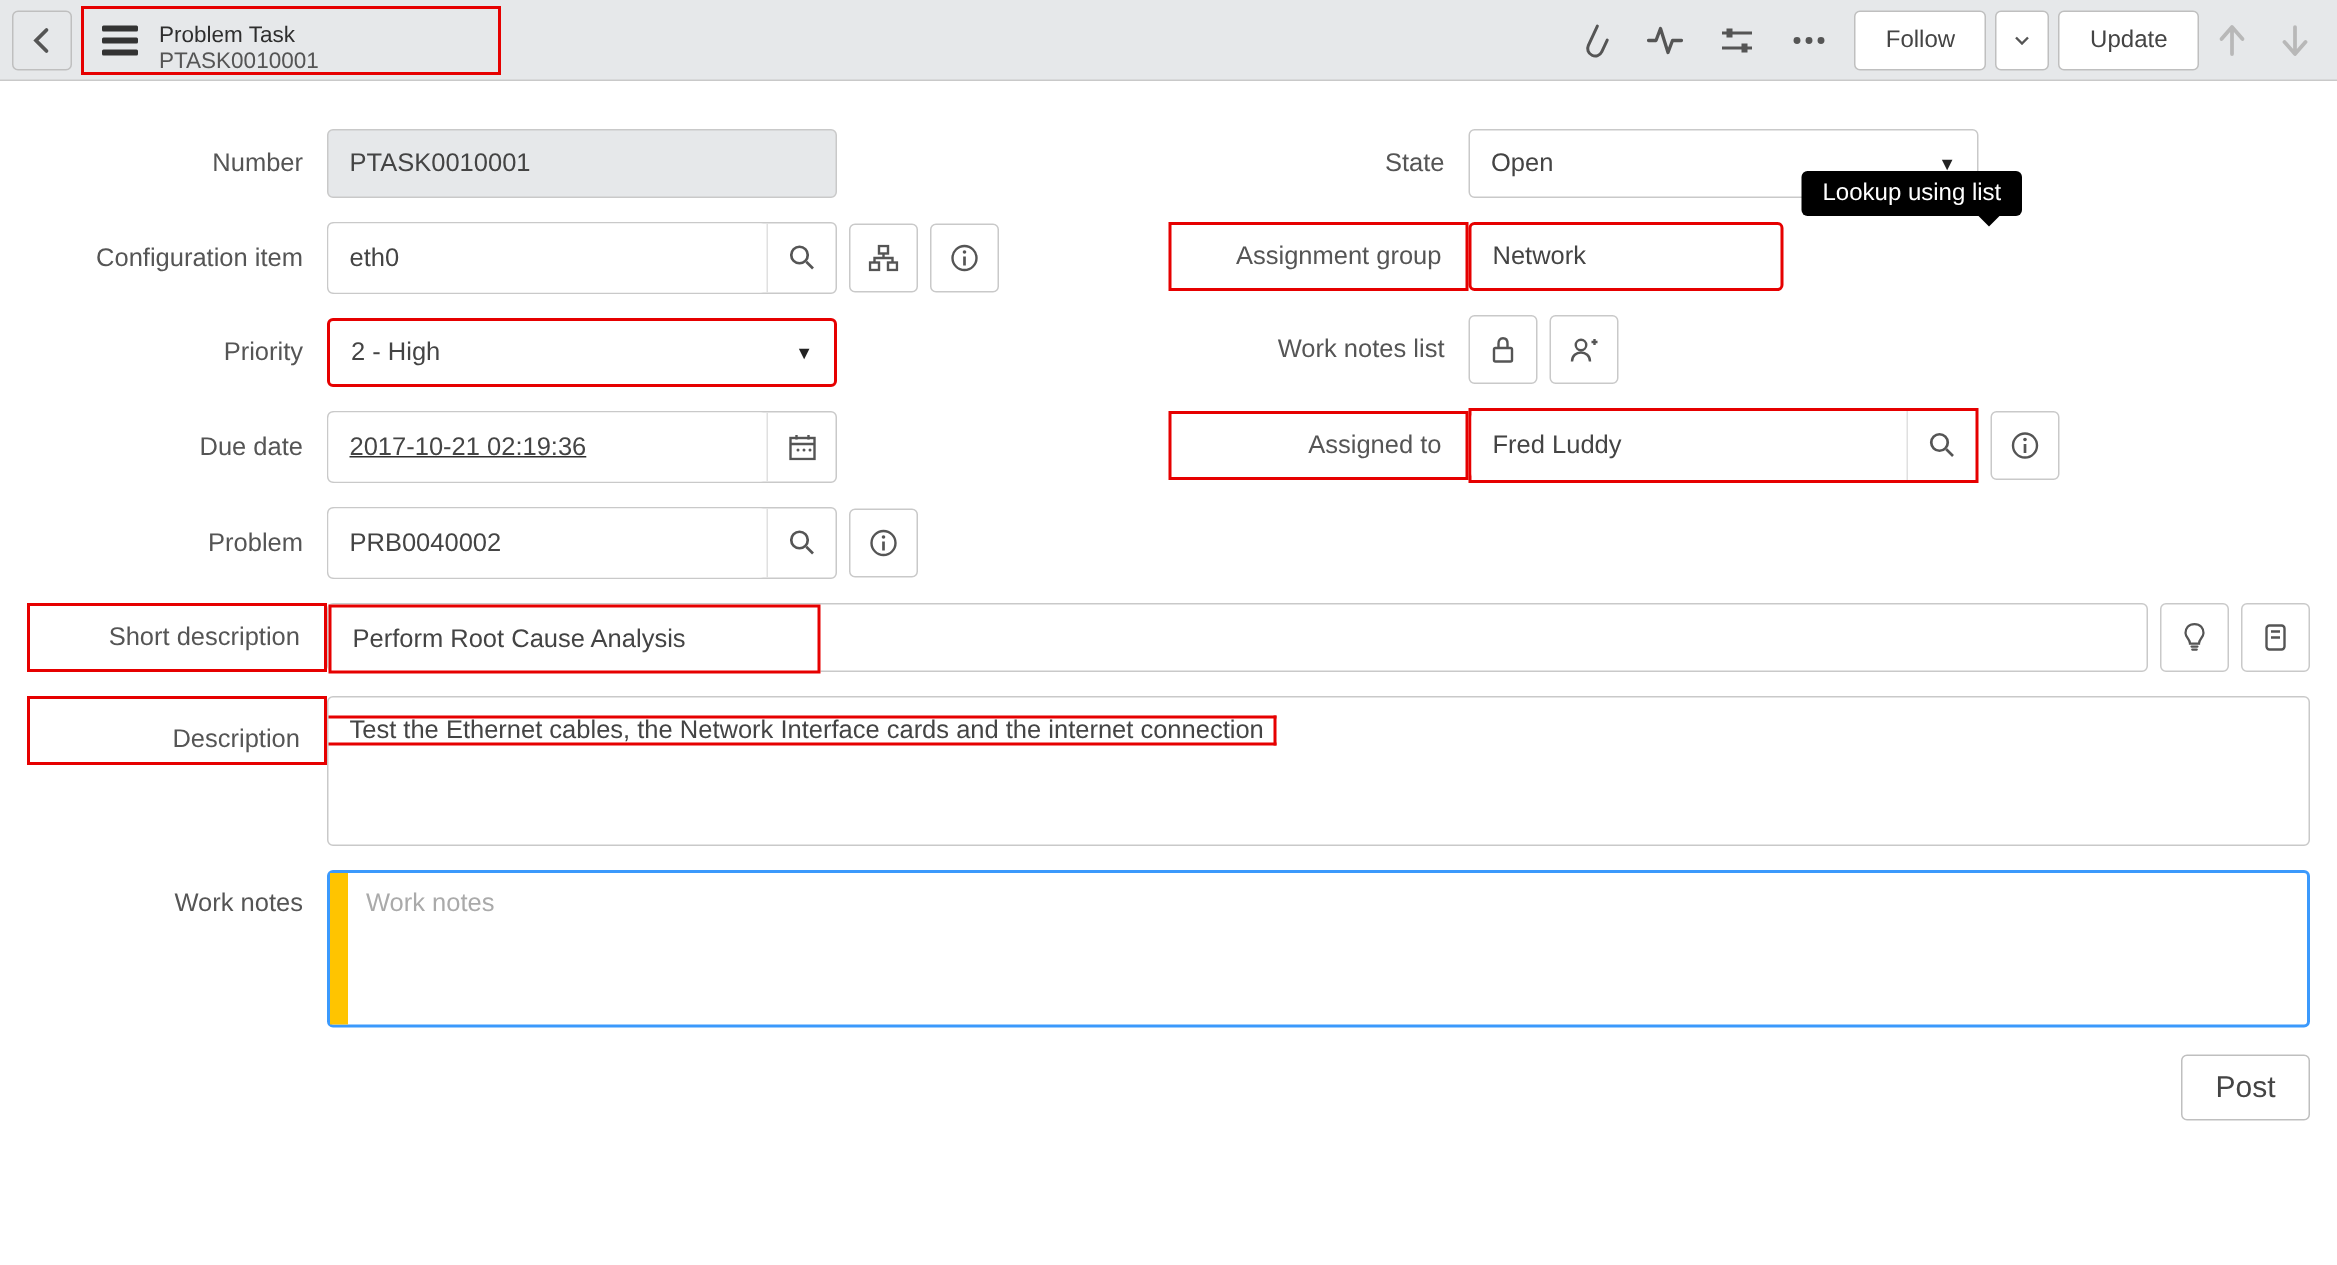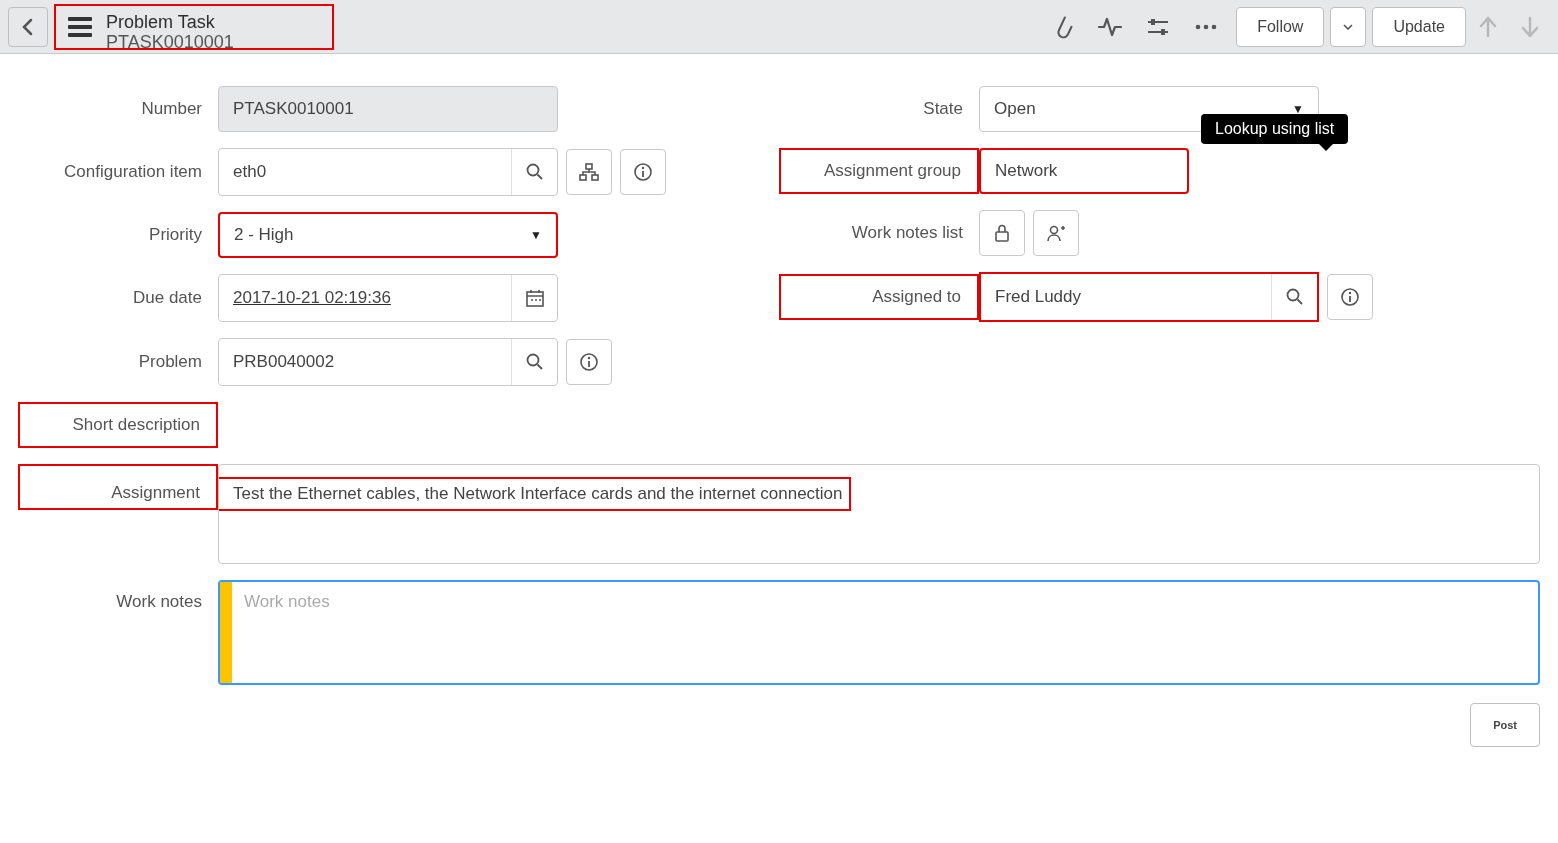--- a/index.html
+++ b/index.html
@@ -43,21 +43,21 @@
     display: flex;
     align-items: center;
     gap: 10px;
     padding: 0 8px;
     border: 2px solid #e60000;
     height: 46px;
     min-width: 280px;
   }
   .hamburger { display:inline-flex; flex-direction:column; gap:4px; cursor:pointer; padding:4px; }
   .hamburger span { width:24px; height:4px; background:#333; border-radius:1px; }
-  .title-text { display:flex; flex-direction:column; line-height:1.1; font-size:18px;margin-top:12px; }
+  .title-text { display:flex; flex-direction:column; line-height:1.1; font-size:15px;margin-top:12px; }
   .title-text .sub { color:#555; }
   .spacer { flex: 1; }
   .hpill {
     height: 40px;
     padding: 0 20px;
     background: #fff;
     border: 1px solid #bfbfbf;
     border-radius: 4px;
     display: inline-flex;
     align-items: center;
@@ -142,22 +142,22 @@
     min-height: 105px;
     display:flex;
     background:#fff;
   }
   .wn-area .bar { width:12px; background:#ffc400; }
   .wn-area .ph { padding:10px 12px; color:#aaa; font-size:17px; }
   .post-row { display:flex; justify-content:flex-end; padding: 10px 0 0 0; }
   .post-btn {
     height: 44px; padding: 0 22px;
     border:1px solid #bfbfbf; border-radius:4px;
-    background:#fff; cursor:pointer; color:#444; font-size:11px;
-    display:inline-flex; align-items:center;font-weight:bold;
+    background:#fff; cursor:pointer; color:#444; font-size:20px;
+    display:inline-flex; align-items:center;
   }
   .tooltip {
     position: absolute;
     background: #000;
     color: #fff;
     font-size: 16px;
     padding: 6px 14px;
     border-radius: 4px;
     white-space: nowrap;
     z-index: 10;
@@ -402,28 +402,45 @@
               </svg>
           </div>
         </div>
       </div>
 
     </div>
   </div>
 
   <div class="row">
     <div class="label redbox">Short description</div>
+    <div class="field">
+      <div style="display:flex; flex:1; border:1px solid #c9c9c9; border-radius:4px; height:46px;">
+        <div class="input redbox" style="border:none; border-radius:0; width:328px; border:2px solid #e60000;">Perform Root Cause Analysis</div>
+        <div style="flex:1;"></div>
+      </div>
+      <div class="sqbtn">
+        <svg width="16" height="20" viewBox="0 0 16 20">
+            <path d="M8 1 C4 1 2 4 2 7 C2 10 5 11 5 14 H11 C11 11 14 10 14 7 C14 4 12 1 8 1 Z M6 16 H10 M6.5 18 H9.5" stroke="#555" stroke-width="1.5" fill="none" stroke-linecap="round"></path>
+          </svg>
+      </div>
+      <div class="sqbtn">
+        <svg width="16" height="20" viewBox="0 0 16 20">
+            <rect x="2" y="2" width="12" height="16" rx="2" stroke="#555" stroke-width="1.6" fill="none"></rect>
+            <path d="M5 6 H11 M5 10 H11" stroke="#555" stroke-width="1.6"></path>
+          </svg>
+      </div>
+    </div>
   </div>
 
   <div class="wide-row">
-    <div class="label redbox" style="width:200px; margin-top:0;">Assignment</div>
+    <div class="label redbox" style="width:200px; margin-top:0;">Description</div>
     <div style="flex:1; display:flex;">
       <div style="position:relative; flex:1;">
         <div class="textarea multi">
-          <span style="border:2px solid #e60000; border-left:none; padding:0 6px 0 0; margin-left:-14px; padding-left:14px; height:34px; display:flex; align-items:center;">Test the Ethernet cables, the Network Interface cards and the internet connection</span>
+          <span style="border:2px solid #e60000; border-left:none; padding:0 6px 0 0; margin-left:-14px; padding-left:14px; height:20px; display:flex; align-items:center;">Test the Ethernet cables, the Network Interface cards and the internet connection</span>
         </div>
       </div>
     </div>
   </div>
 
   <div class="wide-row">
     <div class="label" style="padding-top:12px;">Work notes</div>
     <div class="wn-area">
       <div class="bar"></div>
       <div class="ph">Work notes</div>

